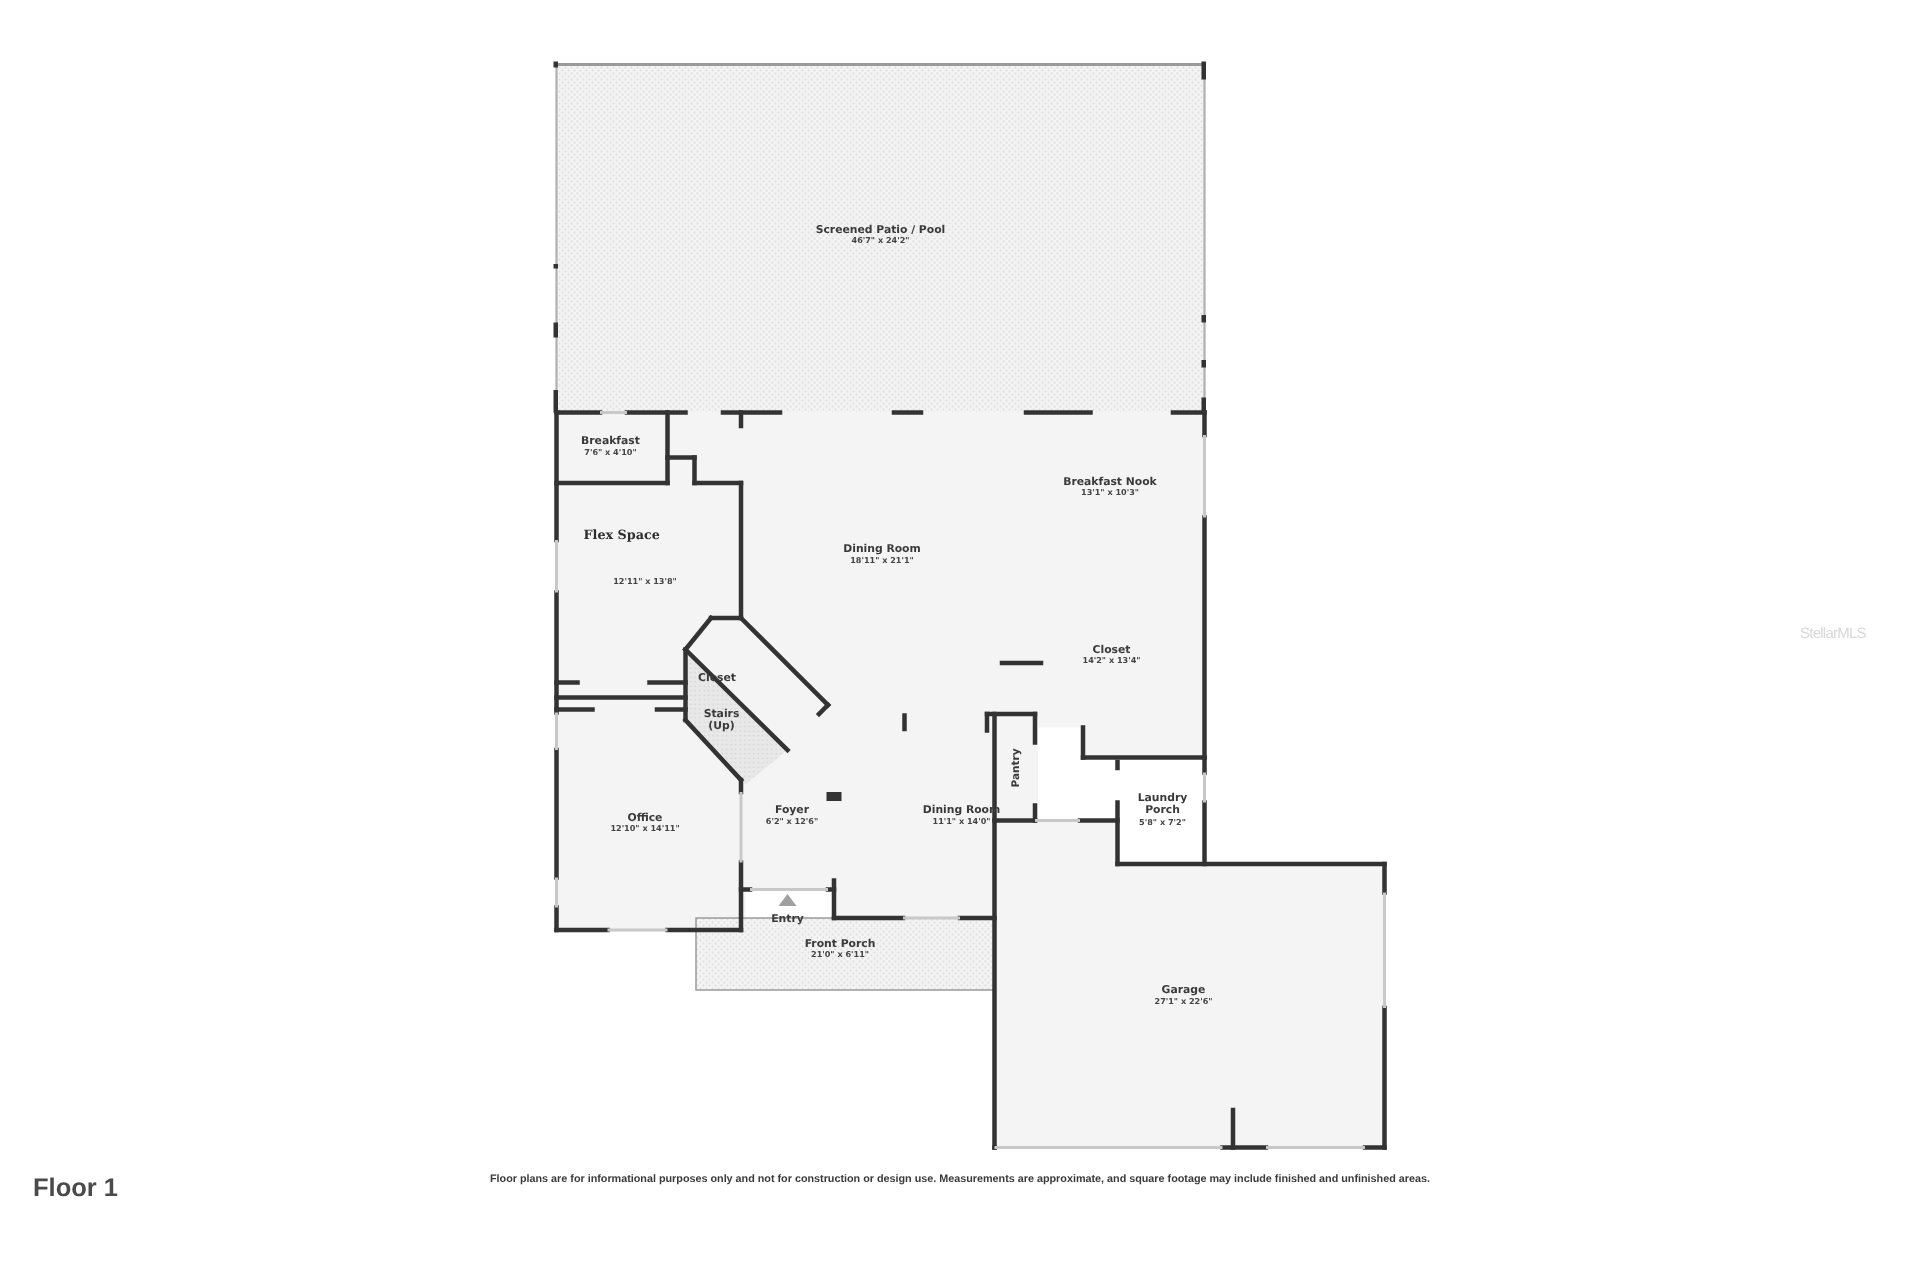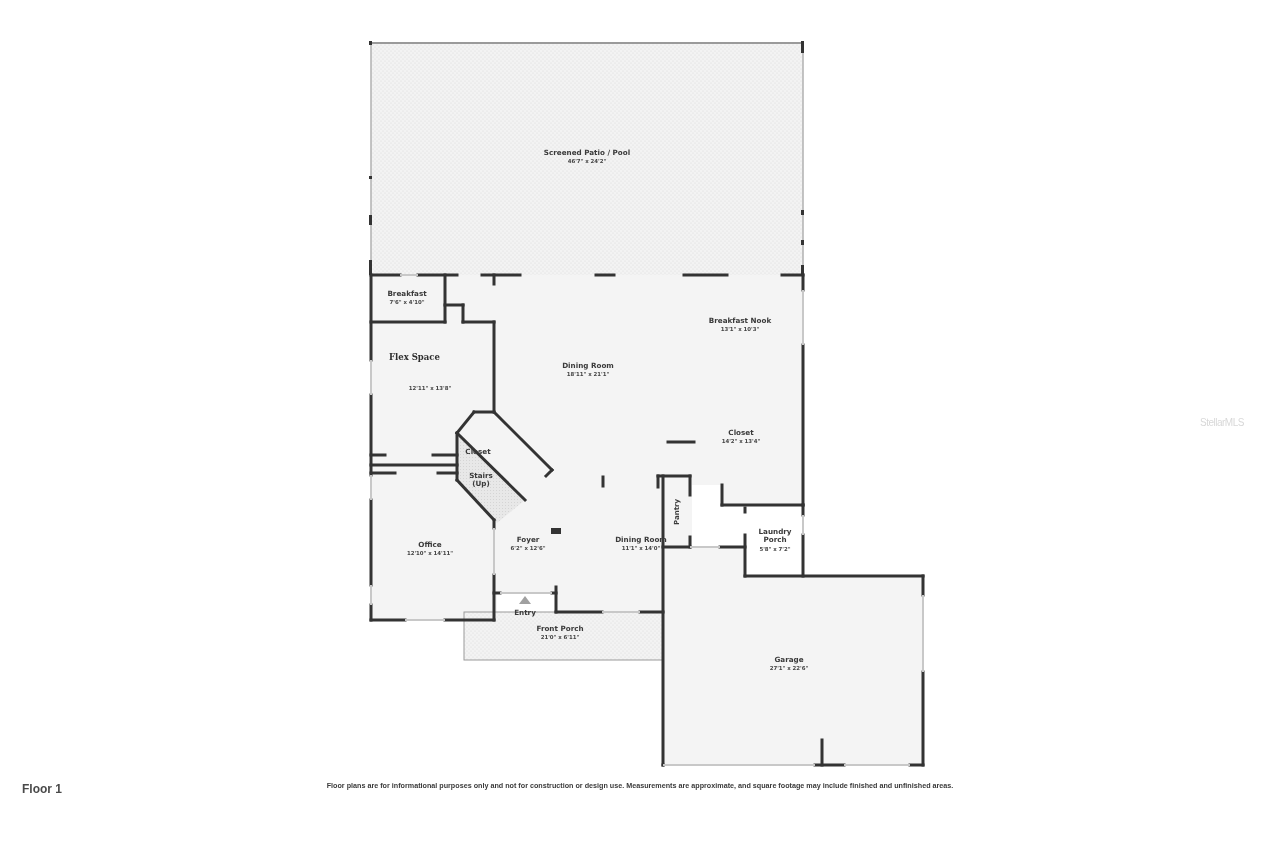--- a/index.html
+++ b/index.html
@@ -3,21 +3,21 @@
 <meta charset="utf-8">
 <style>
   html, body { margin: 0; padding: 0; background: #ffffff; }
   body { width: 1280px; height: 853px; position: relative; overflow: hidden; font-family: "DejaVu Sans", "Liberation Sans", sans-serif; }
   svg.plan { position: absolute; left: 0; top: 0; }
   .room-label { position: absolute; text-align: center; color: #3a3a3a; transform: translate(-50%, -50%); white-space: nowrap; line-height: 1.15; }
   .room-name { font-size: 7.2px; font-weight: bold; display: block; }
   .room-dim { font-size: 5.4px; font-weight: bold; display: block; margin-top: 1px; color: #444; }
   .flex-name { font-family: "DejaVu Serif", "Liberation Serif", serif; font-size: 8.5px; font-weight: bold; color: #2e2e2e; position: absolute; white-space: nowrap; }
   .pantry { position: absolute; font-size: 7px; font-weight: bold; color: #3a3a3a; transform: translate(-50%, -50%) rotate(-90deg); white-space: nowrap; }
-  .floor-title { position: absolute; left: 22px; top: 782px; font-size: 12px; font-weight: bold; color: #4a4a4a; font-family: "Liberation Sans", "DejaVu Sans", sans-serif; }
+  .floor-title { position: absolute; left: 22px; top: 782px; font-size: 17px; font-weight: bold; color: #4a4a4a; font-family: "Liberation Sans", "DejaVu Sans", sans-serif; }
   .disclaimer { position: absolute; left: 0; width: 1280px; top: 781px; text-align: center; font-size: 7.2px; font-weight: bold; color: #3a3a3a; font-family: "Liberation Sans", "DejaVu Sans", sans-serif; }
   .watermark { position: absolute; left: 1200px; top: 417px; font-size: 10px; color: #d8d8d8; font-family: "Liberation Sans", "DejaVu Sans", sans-serif; letter-spacing: -0.5px; }
 </style>
 </head>
 <body>
 
 <svg class="plan" width="1280" height="853" viewBox="0 0 1280 853" xmlns="http://www.w3.org/2000/svg">
   <defs>
     <pattern id="dots" width="4" height="4" patternUnits="userSpaceOnUse">
       <rect width="4" height="4" fill="#f3f3f3"></rect>

